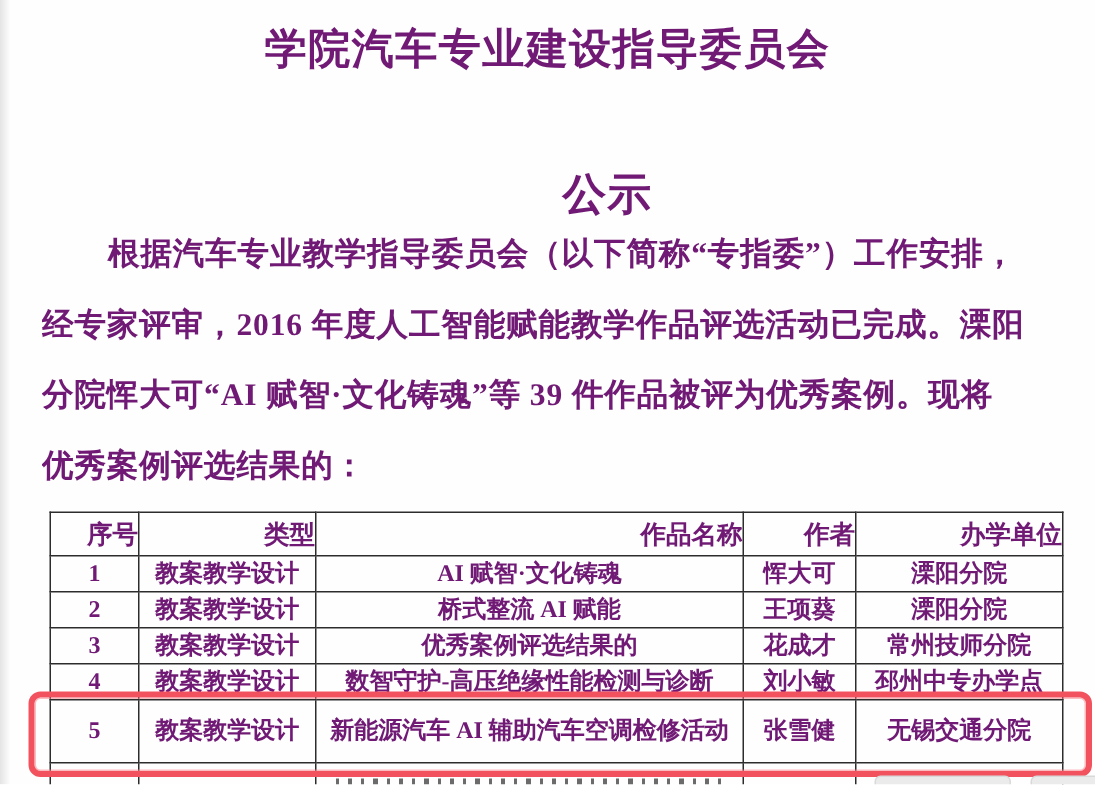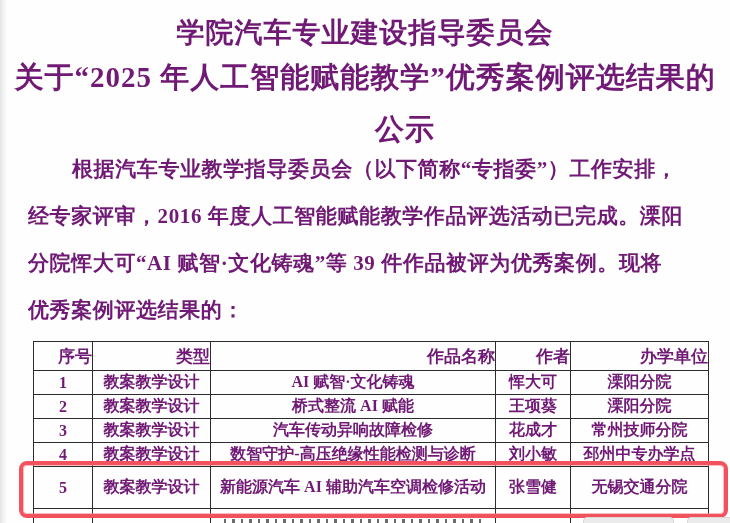--- a/index.html
+++ b/index.html
@@ -71,21 +71,20 @@
   .cut-btn.b{left:687px;width:60px;}
 </style>
 </head>
 <body>
 
 <div class="page">
 
   <div class="edge-shade"></div>
 
   <div class="title title-1">学院汽车专业建设指导委员会</div>
-  <div class="title title-2">关于“2025 年人工智能赋能教学”优秀案例评选结果的</div>
   <div class="title title-3">公示</div>
 
   <div class="para">
     <div class="pline indent">根据汽车专业教学指导委员会（以下简称“专指委”）工作安排，</div>
     <div class="pline">经专家评审，2016 年度人工智能赋能教学作品评选活动已完成。溧阳</div>
     <div class="pline">分院恽大可“AI 赋智·文化铸魂”等 39 件作品被评为优秀案例。现将</div>
     <div class="pline">优秀案例评选结果的：</div>
   </div>
 
   <table class="awards">
@@ -116,21 +115,21 @@
       <tr class="data-row">
         <td>2</td>
         <td>教案教学设计</td>
         <td>桥式整流 AI 赋能</td>
         <td>王项葵</td>
         <td>溧阳分院</td>
       </tr>
       <tr class="data-row">
         <td>3</td>
         <td>教案教学设计</td>
-        <td>汽车传动异响故障检修</td>
+        <td>优秀案例评选结果的</td>
         <td>花成才</td>
         <td>常州技师分院</td>
       </tr>
       <tr class="data-row">
         <td>4</td>
         <td>教案教学设计</td>
         <td>数智守护-高压绝缘性能检测与诊断</td>
         <td>刘小敏</td>
         <td>邳州中专办学点</td>
       </tr>

